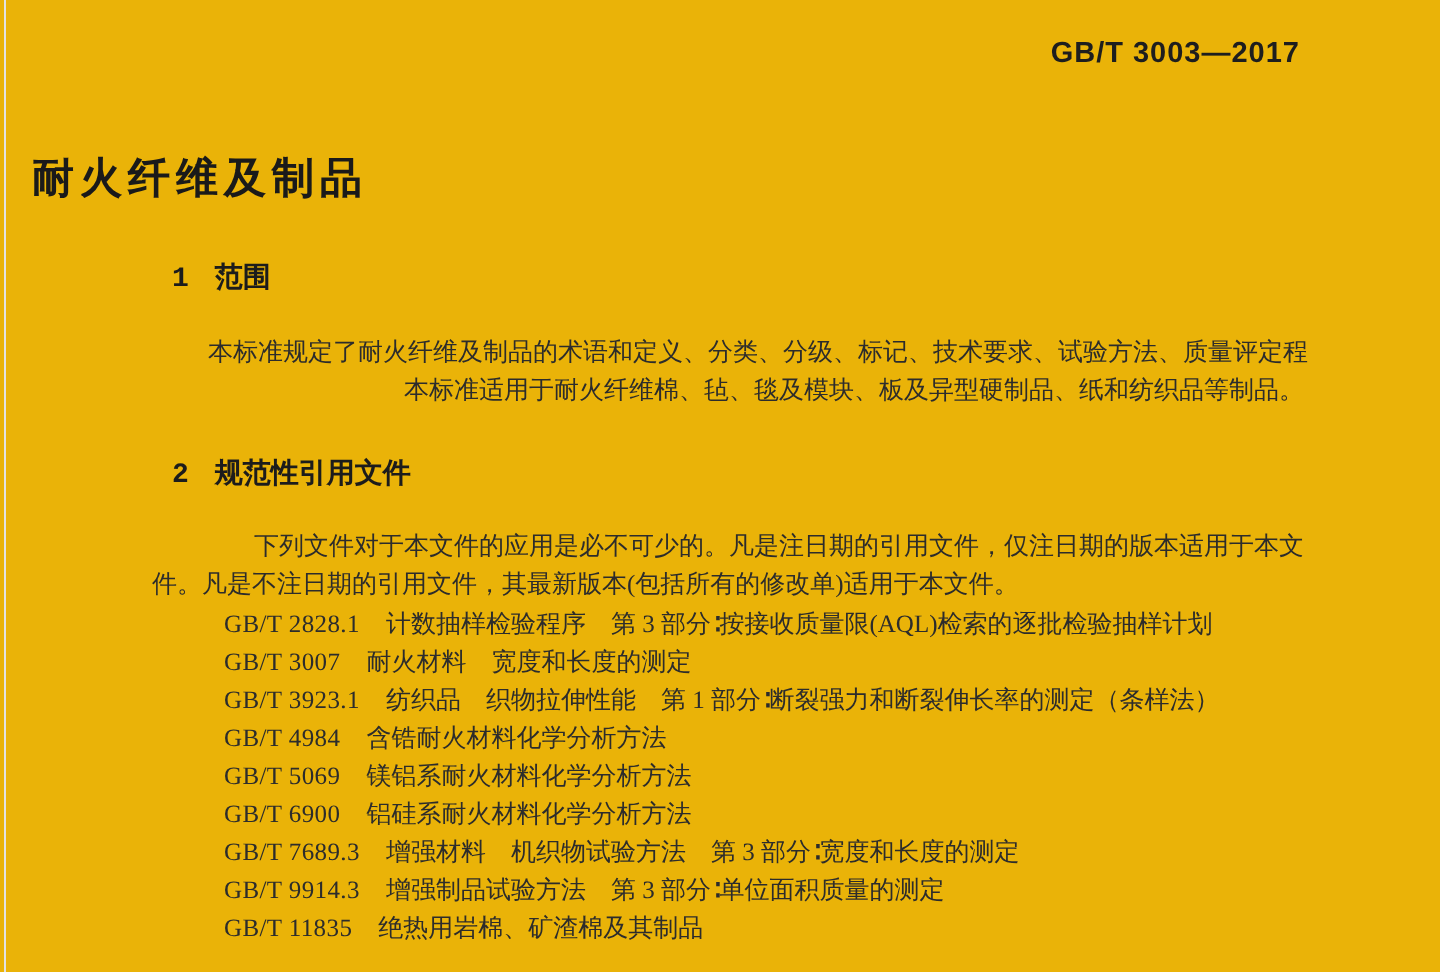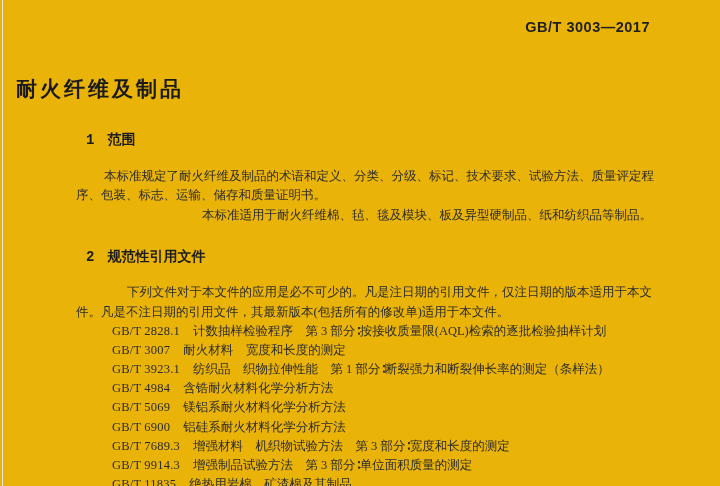--- a/index.html
+++ b/index.html
@@ -86,21 +86,20 @@
   <div class="doc-title">耐火纤维及制品</div>
 
   <div class="content">
 
     <div class="clause-heading">
       <span class="clause-number">1</span><span>范围</span>
     </div>
 
     <div class="para-group">
       <div class="text-line indent">本标准规定了耐火纤维及制品的术语和定义、分类、分级、标记、技术要求、试验方法、质量评定程</div>
-      <div class="text-line">序、包装、标志、运输、储存和质量证明书。</div>
       <div class="text-line indent">本标准适用于耐火纤维棉、毡、毯及模块、板及异型硬制品、纸和纺织品等制品。</div>
     </div>
 
     <div class="clause-heading heading-2">
       <span class="clause-number">2</span><span>规范性引用文件</span>
     </div>
 
     <div class="para-group-2">
       <div class="text-line indent">下列文件对于本文件的应用是必不可少的。凡是注日期的引用文件，仅注日期的版本适用于本文</div>
       <div class="text-line">件。凡是不注日期的引用文件，其最新版本(包括所有的修改单)适用于本文件。</div>

